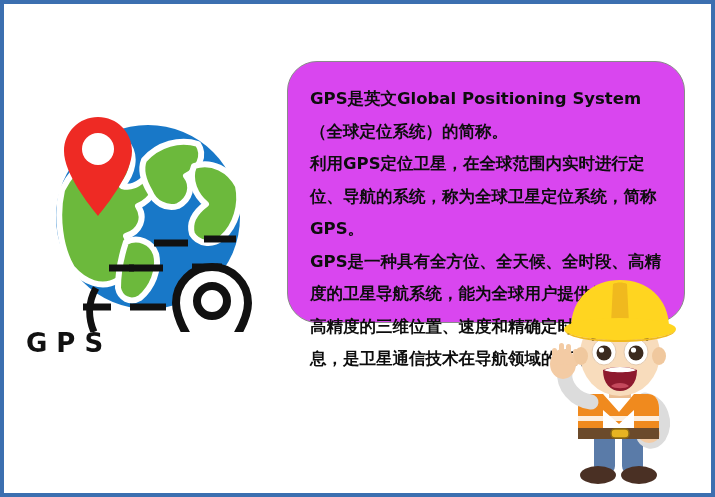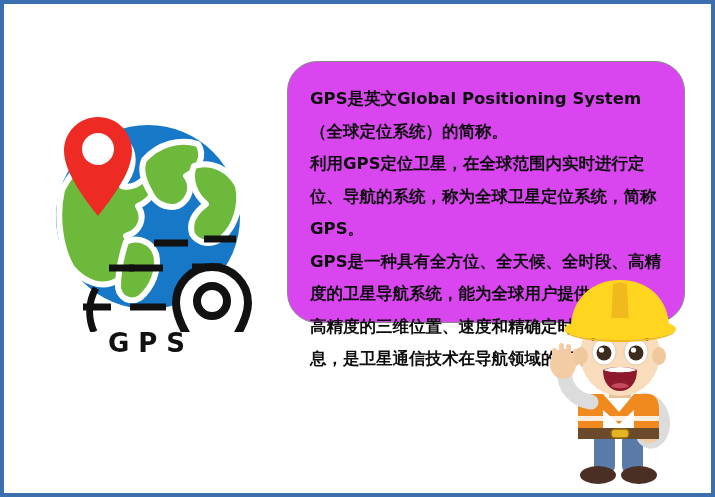--- a/index.html
+++ b/index.html
@@ -13,21 +13,20 @@
     border:4px solid #3C6FB0;
   }
 
   
   #gps-illustration{
     position:absolute;left:22px;top:78px;width:250px;height:310px;
   }
   #globe-svg{position:absolute;left:0;top:0;}
   #gps-caption{
     position:absolute;left:0;top:246px;width:250px;
-    text-align:center;
     font-size:26px;font-weight:bold;letter-spacing:9px;
     color:#111111;
     font-family:"DejaVu Sans","Liberation Sans",sans-serif;
   }
 
   
   #speech-bubble{
     position:absolute;left:283px;top:57px;width:398px;height:262px;
     box-sizing:border-box;
     background:#d946ef;

